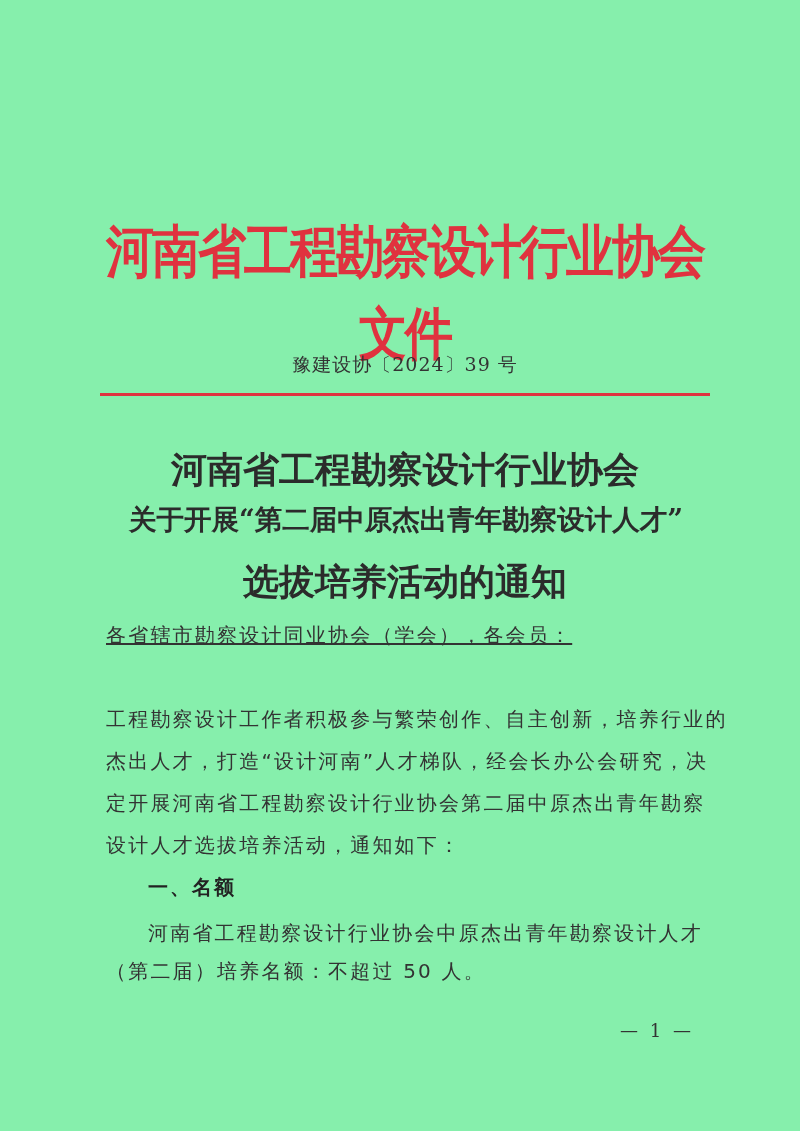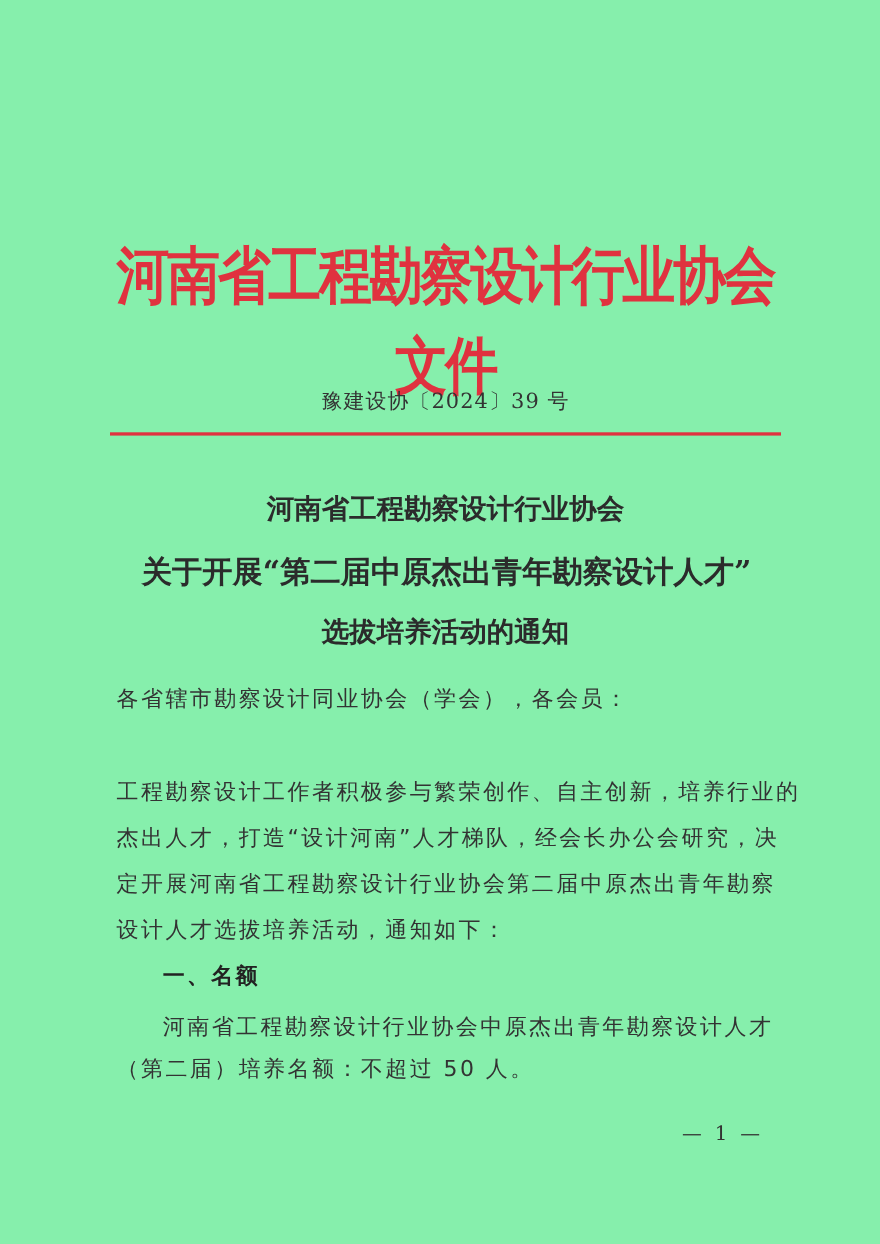--- a/index.html
+++ b/index.html
@@ -8,21 +8,21 @@
   .page { position: absolute; left: 0; top: 0; width: 800px; height: 1131px; background: #86efac; }
   .masthead { position: absolute; left: 100px; top: 222px; width: 610px; text-align: center;
               color: #e0323f; font-family: "DejaVu Sans", "Liberation Sans", sans-serif;
               font-weight: bold; font-size: 48px; line-height: 70px; letter-spacing: -2px;
               transform: scaleY(1.18); transform-origin: center; }
   .docno { position: absolute; left: 100px; top: 352px; width: 610px; text-align: center;
            font-size: 19px; color: #333; font-family: "DejaVu Serif", serif; letter-spacing: 1px; }
   .redrule { position: absolute; left: 100px; top: 393px; width: 610px; height: 3px; background: #e0323f; }
   .title { position: absolute; left: 100px; width: 610px; text-align: center;
            font-family: "DejaVu Serif", "Liberation Serif", serif; font-weight: bold;
-           font-size: 25px; color: #2b2b2b; letter-spacing: 0px; }
+           font-size: 36px; color: #2b2b2b; letter-spacing: 0px; }
   .t1 { top: 446px; }
   .t2 { top: 502px; left: 96px; width: 620px; font-size: 27.5px; }
   .t3 { top: 558px; }
   .para { position: absolute; left: 106px; width: 600px; font-size: 20px; color: #333;
           font-family: "DejaVu Sans", "Liberation Sans", sans-serif; letter-spacing: 2.2px;
           white-space: nowrap; }
   .heading1 { position: absolute; left: 148px; font-size: 20px; font-weight: bold; color: #222;
               font-family: "DejaVu Sans", "Liberation Sans", sans-serif; letter-spacing: 2px; }
   .pagenum { position: absolute; left: 620px; top: 1020px; font-size: 18px; color: #333;
              font-family: "DejaVu Serif", serif; letter-spacing: 3px; }
@@ -32,21 +32,21 @@
 
 <div class="page">
   <div class="masthead">河南省工程勘察设计行业协会文件</div>
   <div class="docno">豫建设协〔2024〕39 号</div>
   <div class="redrule"></div>
 
   <div class="title t1">河南省工程勘察设计行业协会</div>
   <div class="title t2">关于开展“第二届中原杰出青年勘察设计人才”</div>
   <div class="title t3">选拔培养活动的通知</div>
 
-  <div class="para" style="top:622px; left:106px;">各省辖市勘察设计同业协会（学会），各会员：</div>
+  <div class="para" style="top:622px; left:106px;text-decoration:underline;">各省辖市勘察设计同业协会（学会），各会员：</div>
 
   <div class="para" style="top:748px;">杰出人才，打造“设计河南”人才梯队，经会长办公会研究，决</div>
   <div class="para" style="top:706px;">工程勘察设计工作者积极参与繁荣创作、自主创新，培养行业的</div>
   <div class="para" style="top:790px;">定开展河南省工程勘察设计行业协会第二届中原杰出青年勘察</div>
   <div class="para" style="top:832px;">设计人才选拔培养活动，通知如下：</div>
 
   <div class="heading1" style="top:874px;">一、名额</div>
 
   <div class="para" style="top:920px; left:148px;">河南省工程勘察设计行业协会中原杰出青年勘察设计人才</div>
   <div class="para" style="top:958px;">（第二届）培养名额：不超过 50 人。</div>

